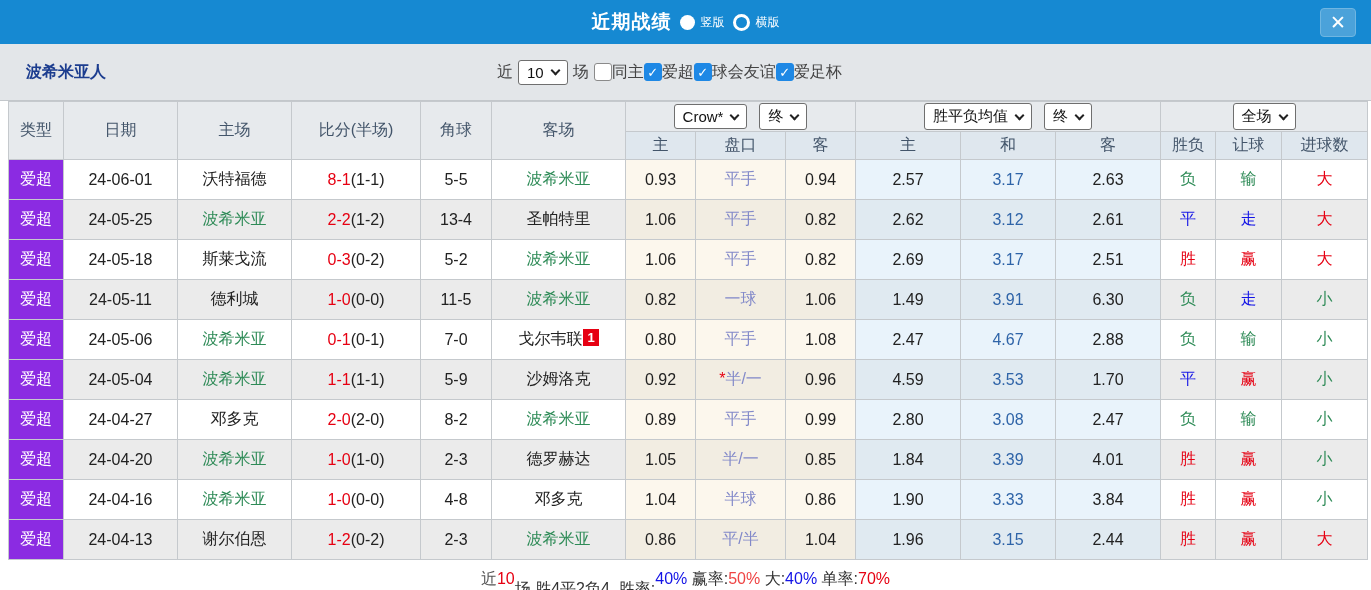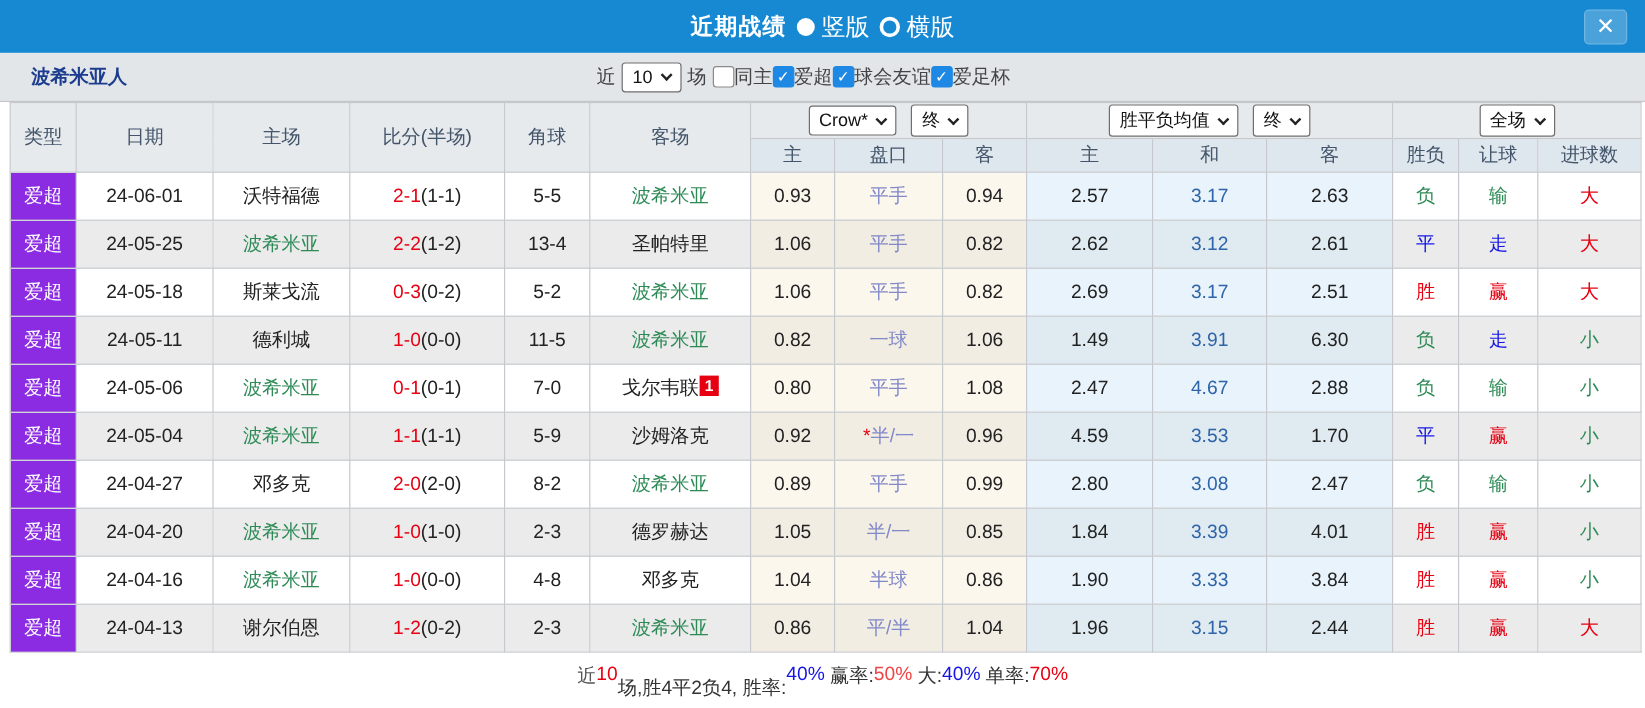--- a/index.html
+++ b/index.html
@@ -4,31 +4,31 @@
 <style>
   * { margin:0; padding:0; box-sizing:border-box; }
   html,body { width:1371px; height:590px; background:#fff; overflow:hidden;
     font-family:"Liberation Sans","DejaVu Sans",sans-serif; }
 
   
   .titlebar { position:relative; height:44px; background:#1689d2; display:flex;
     align-items:center; justify-content:center; color:#fff; }
   .title-group { display:flex; align-items:center; gap:8px; }
   .titlebar .title { font-size:19px; font-weight:bold; letter-spacing:1px; }
-  .radio-opt { display:flex; align-items:center; gap:6px; font-size:20px; cursor:pointer; }
+  .radio-opt { display:flex; align-items:center; gap:6px; font-size:12px; cursor:pointer; }
   .radio { width:15px; height:15px; border-radius:50%; display:inline-block; }
   .radio.filled { background:#fff; }
   .radio.empty { width:17px; height:17px; border:3px solid #fff; background:transparent; }
   .close-btn { position:absolute; right:15px; top:8px; width:36px; height:29px;
     background:#4ba2da; border:1px solid #6fb6e2; border-radius:4px; color:#fff;
     font-size:19px; font-weight:bold; display:flex; align-items:center;
     justify-content:center; cursor:pointer; line-height:1; }
 
   
-  .filterbar { height:41px; background:#e3e6e9; display:flex; align-items:center;
+  .filterbar { height:57px; background:#e3e6e9; display:flex; align-items:center;
     padding:0 14px; border-bottom:1px solid #c3c7cb; }
   .team-name { font-size:16px; font-weight:bold; color:#1c3d8f; margin-left:12px; }
   .filter-controls { position:absolute; left:497px; display:flex; align-items:center;
     gap:5px; font-size:16px; color:#444; }
   .select { background:#fff; border:1px solid #6f6f6f; border-radius:3px;
     padding:3px 8px; display:inline-flex; align-items:center; font-size:15px;
     color:#111; cursor:pointer; white-space:nowrap; }
   .chev { width:7px; height:7px; border-right:2px solid #222; border-bottom:2px solid #222;
     transform:rotate(45deg); margin-left:8px; margin-top:-3px; display:inline-block; }
   .cb { width:18px; height:18px; border:1px solid #8a8a8a; border-radius:3px;
@@ -179,21 +179,21 @@
       <th>胜负</th>
       <th>让球</th>
       <th>进球数</th>
     </tr>
   </thead>
   <tbody id="rows-body">
         <tr>
           <td class="c-type">爱超</td>
           <td class="">24-06-01</td>
           <td class="">沃特福德</td>
-          <td class=""><span class="score-red">2-1</span><span>(1-1)</span></td>
+          <td class=""><span class="score-red">8-1</span><span>(1-1)</span></td>
           <td class="">5-5</td>
           <td class="team-green">波希米亚</td>
           <td class="c-asian">0.93</td>
           <td class="c-asian c-hcap">平手</td>
           <td class="c-asian">0.94</td>
           <td class="c-euro">2.57</td>
           <td class="c-euro c-draw">3.17</td>
           <td class="c-euro">2.63</td>
           <td class="c-res" style="color: rgb(46, 139, 87);">负</td>
           <td class="c-res" style="color: rgb(46, 139, 87);">输</td>

